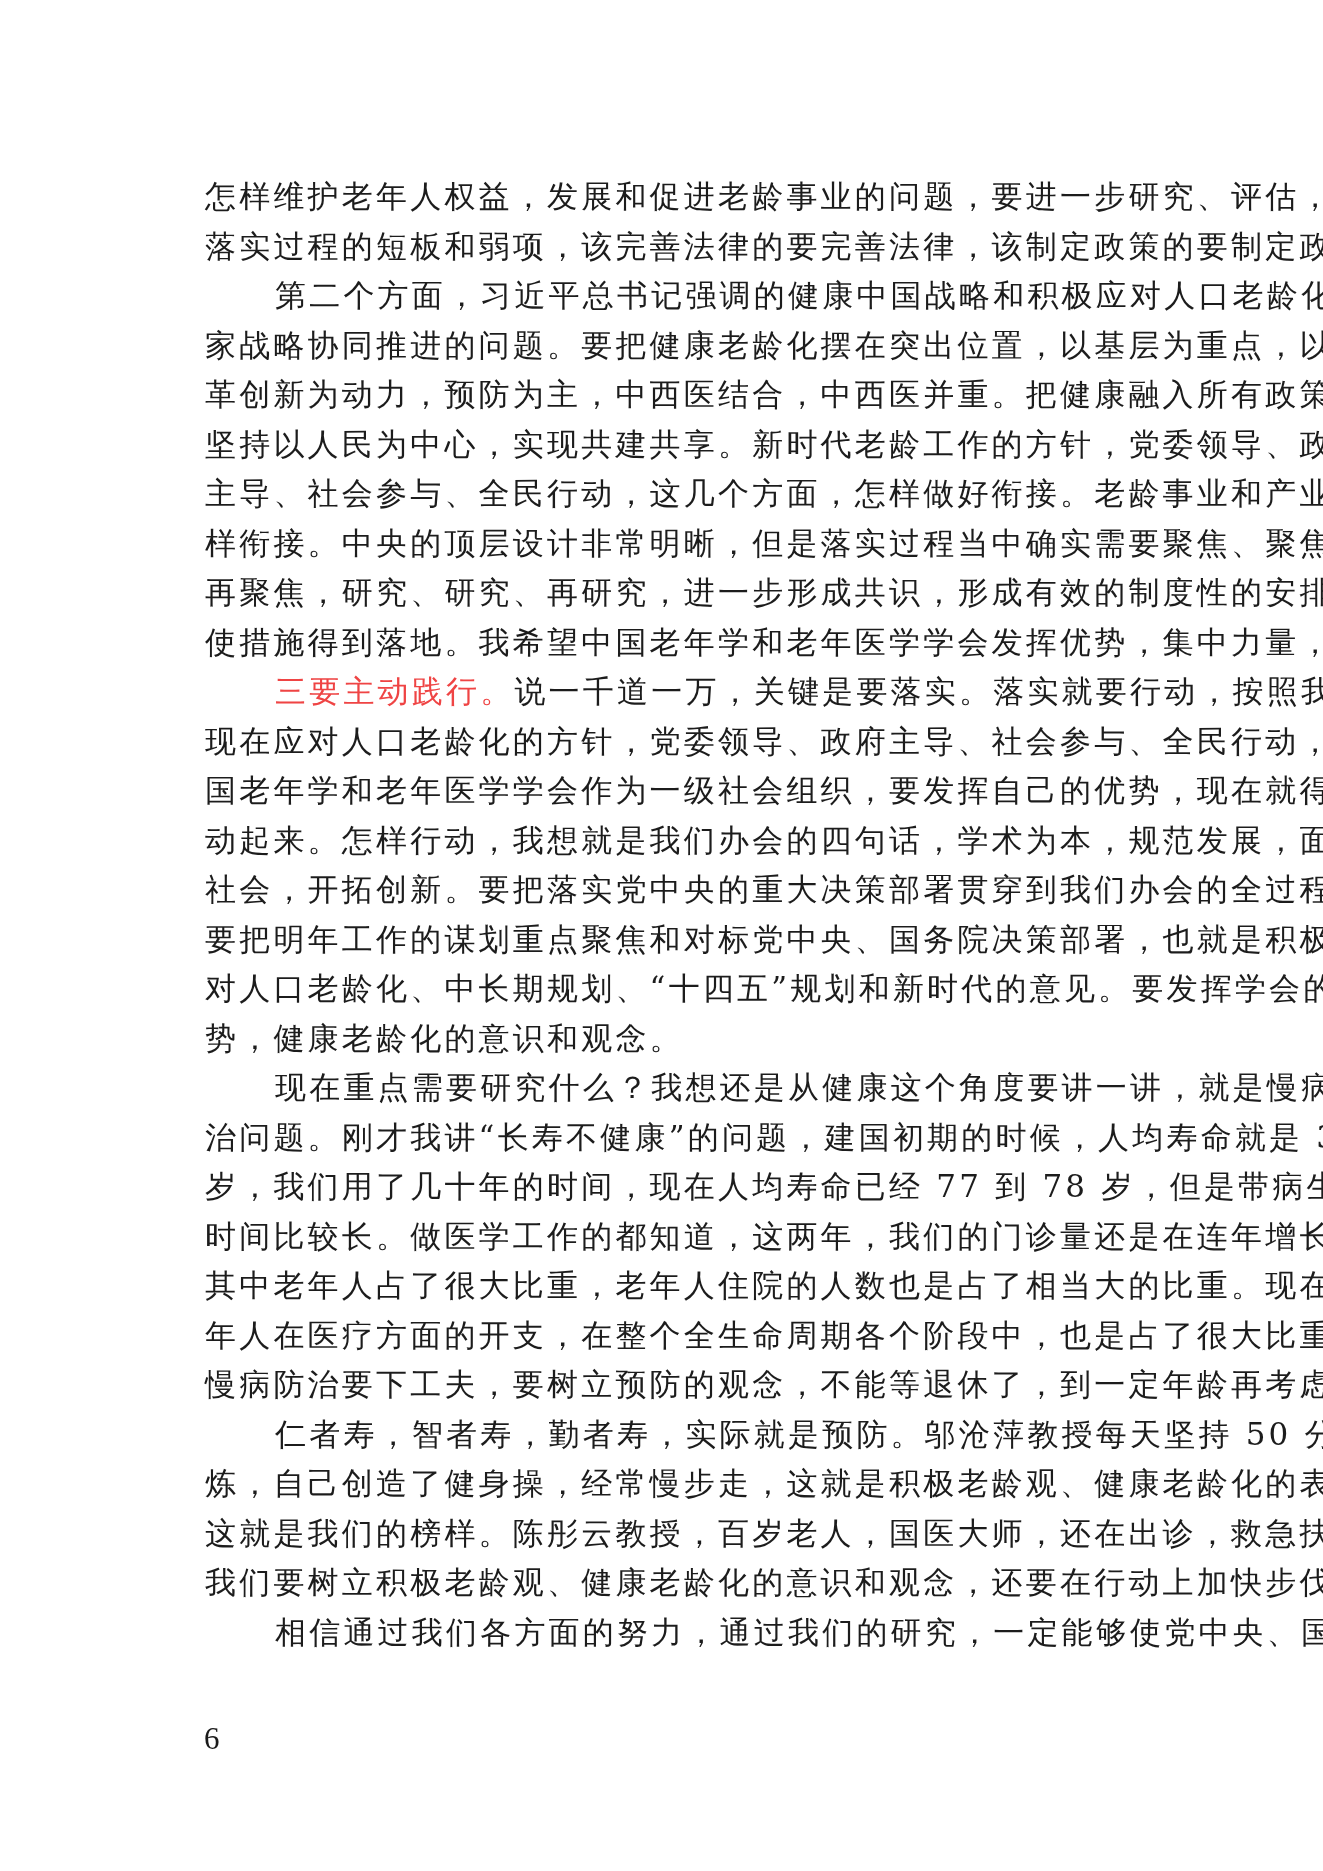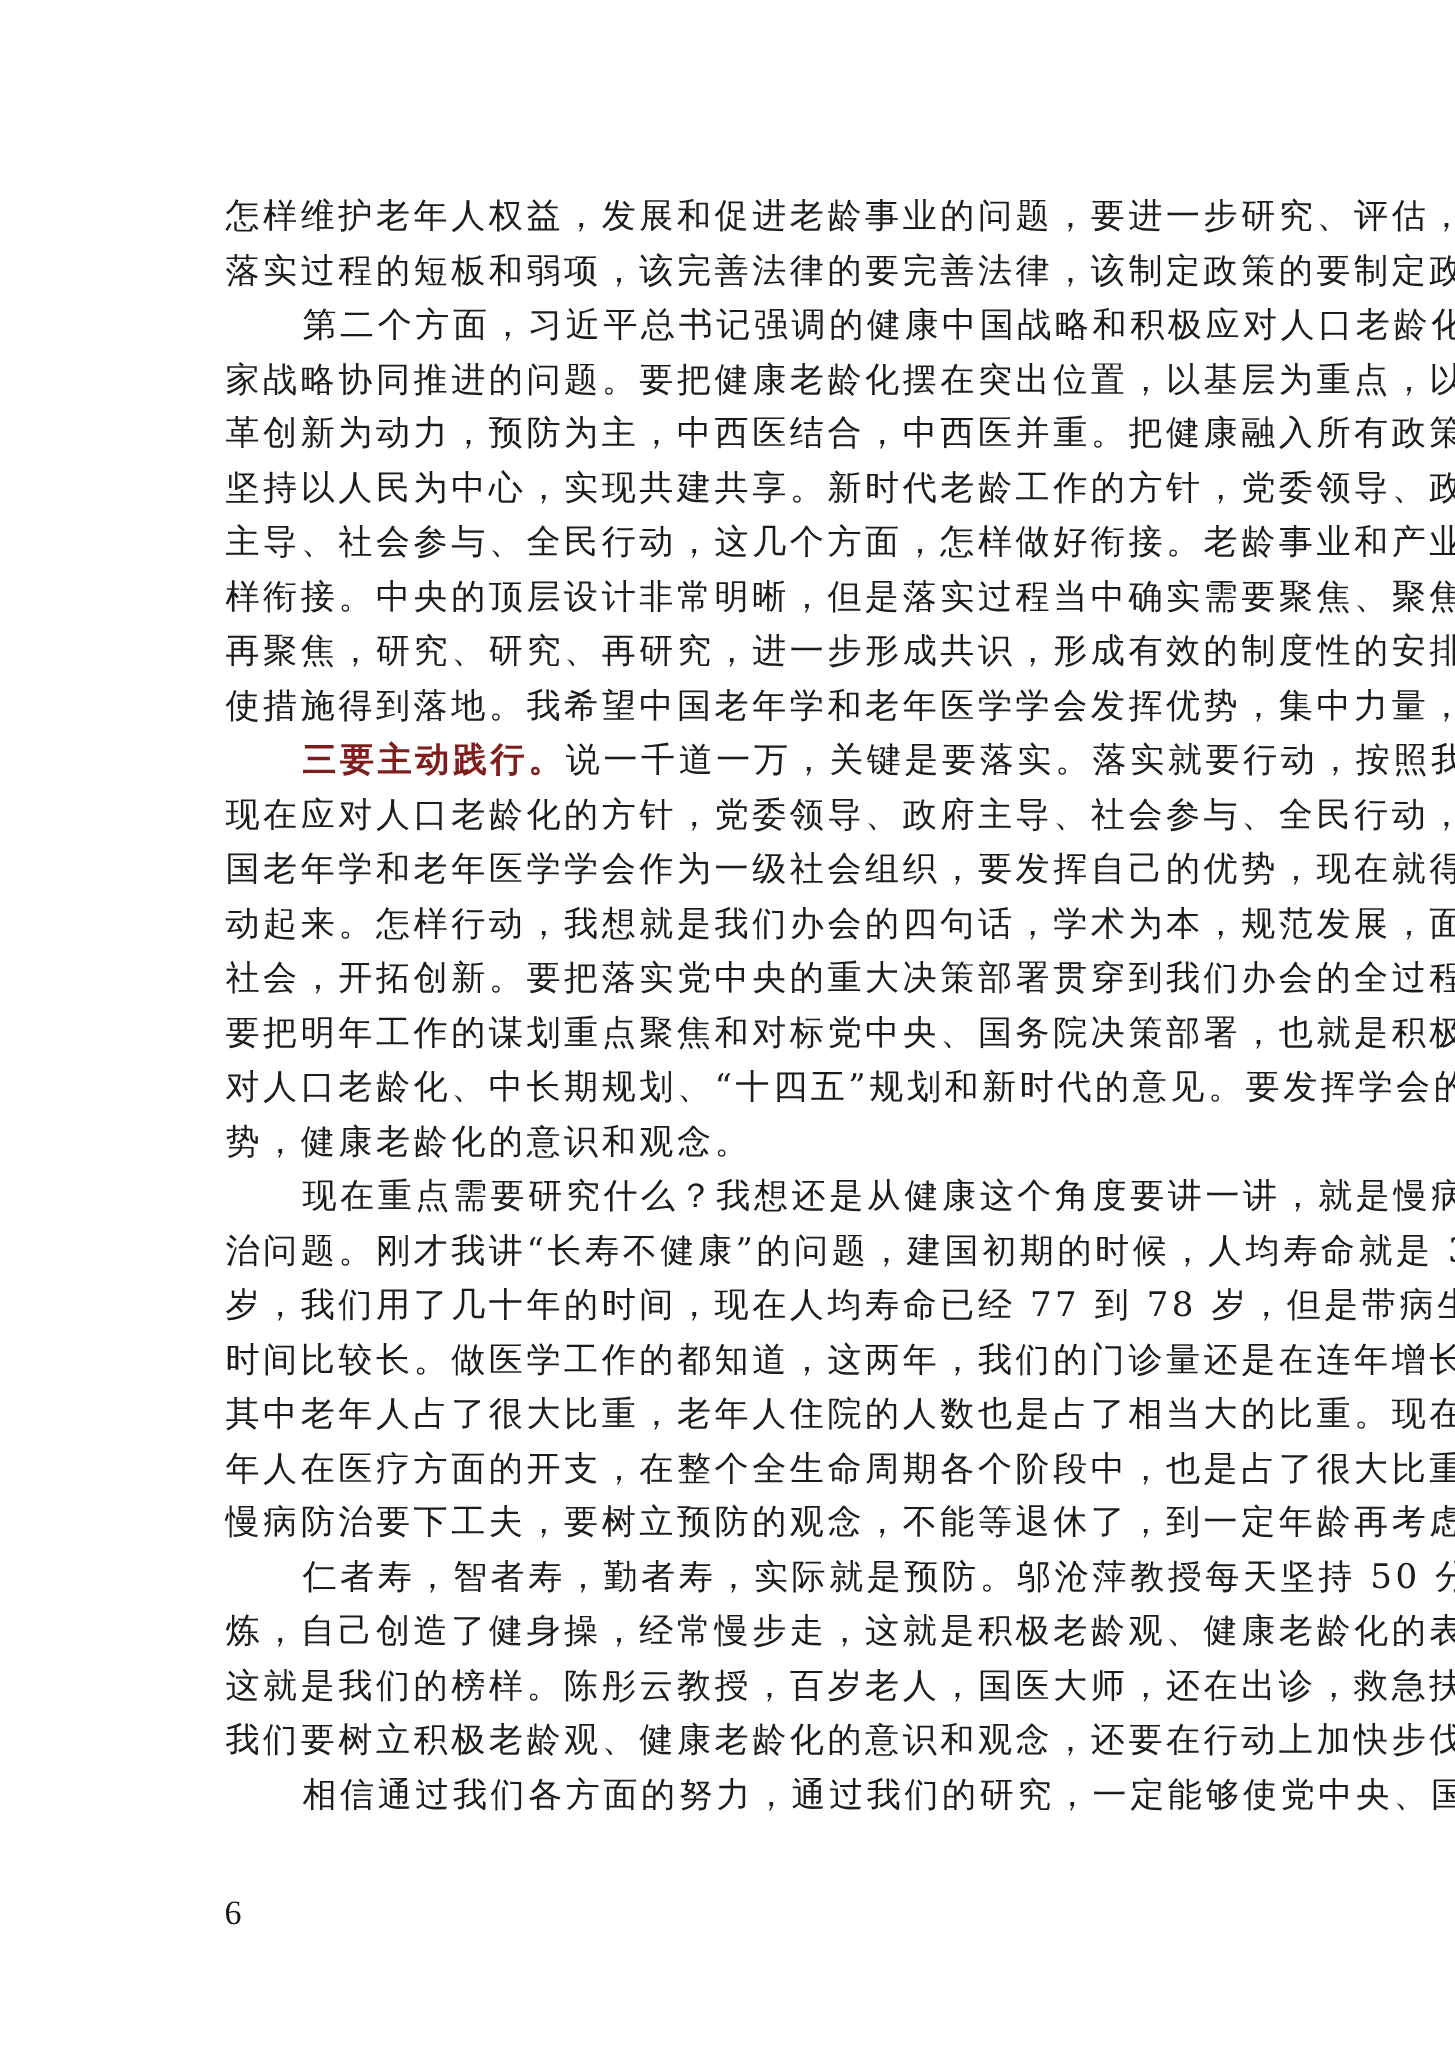--- a/index.html
+++ b/index.html
@@ -35,22 +35,22 @@
       line-height: 49.5px;
       font-size: 31px;
       letter-spacing: 3.2px;
       white-space: nowrap;
       color: #1c1c1c;
     }
     .line.indent {
       padding-left: 70px;
     }
     .bold {
-      font-weight: bold;
-      color: #7f1d1d;
+      font-weight: normal;
+      color: #ef4444;
     }
     .page-number {
       position: absolute;
       left: 204px;
       top: 1722px;
       font-family: "Liberation Serif", "DejaVu Serif", serif;
       font-size: 31px;
       line-height: 34px;
       color: #1a1a1a;
     }

